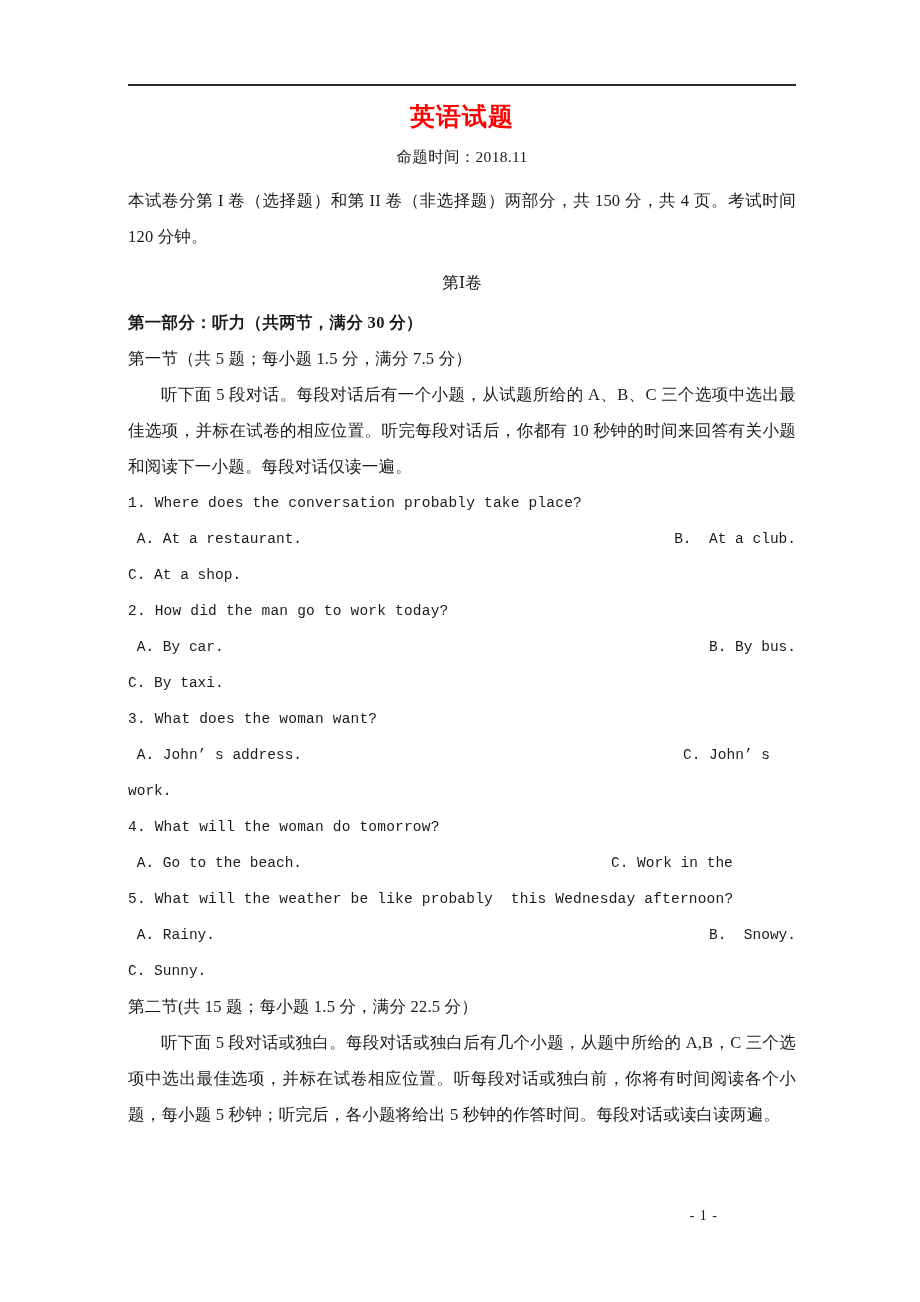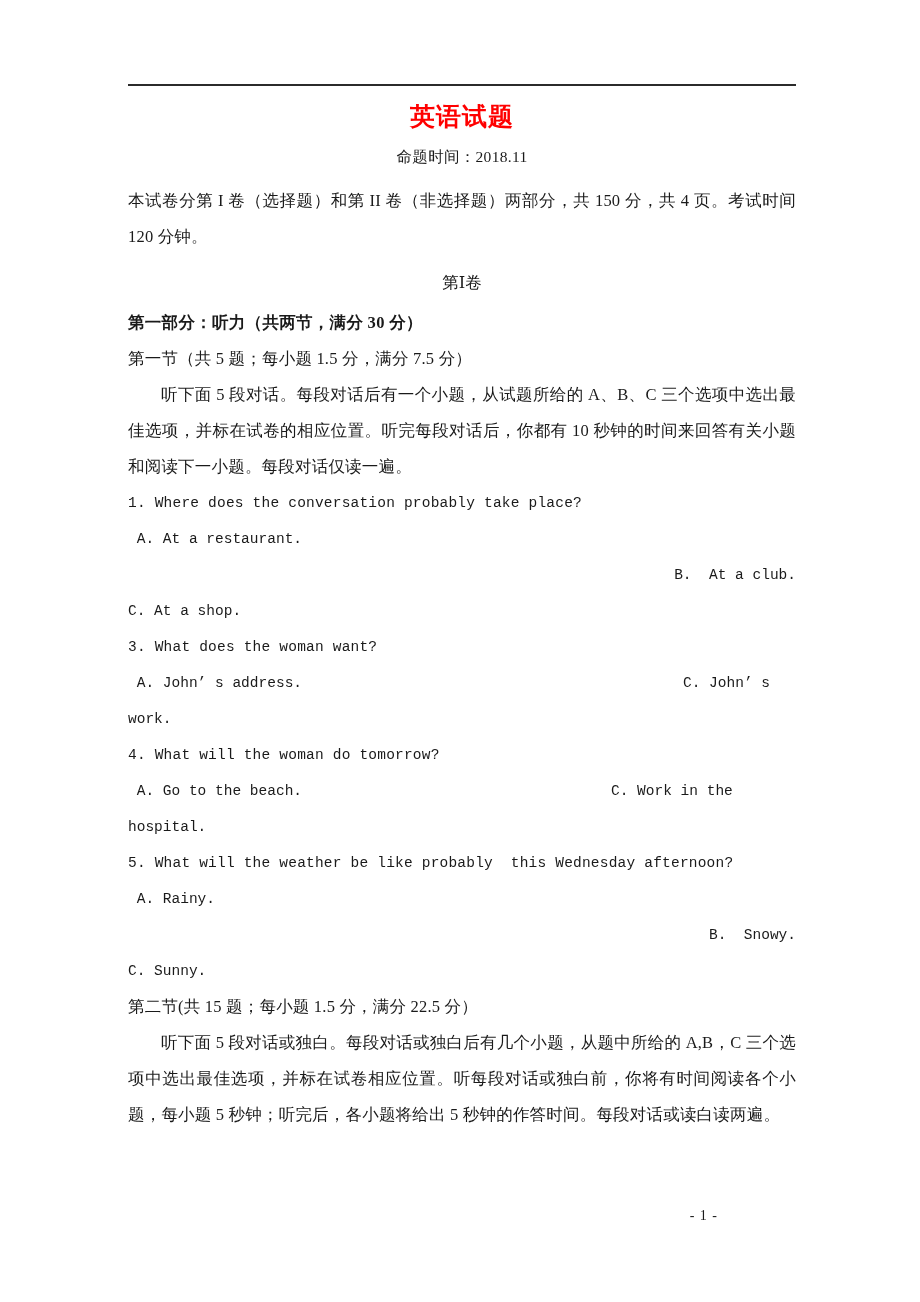--- a/index.html
+++ b/index.html
@@ -94,21 +94,20 @@
     margin: 0;
     letter-spacing: 0.2px;
     white-space: pre-wrap;
   }
 
   .opt-row {
     display: flex;
     line-height: 36px;
     font-family: "Liberation Mono", "DejaVu Sans Mono", monospace;
     font-size: 14.5px;
-    flex-direction: column;
   }
   .opt-a { white-space: pre; }
   .opt-b { white-space: pre; margin-left: auto; }
 
   .opt-wrapline {
     font-family: "Liberation Mono", "DejaVu Sans Mono", monospace;
     font-size: 14.5px;
     line-height: 36px;
     white-space: pre;
   }
@@ -159,37 +158,44 @@
 
     <div class="q-block">
       <div class="q-stem">1. Where does the conversation probably take place?</div>
       <div class="opt-row">
         <span class="opt-a"> A. At a restaurant.</span>
         <span class="opt-b">B.  At a club.</span>
       </div>
       <div class="opt-wrapline">C. At a shop.</div>
     </div>
 
+    <div class="q-block">
+      <div class="q-stem">2. How did the man go to work today?</div>
+      <div class="opt-row">
+        <span class="opt-a"> A. By car.</span>
+        <span class="opt-b">B. By bus.</span>
+      </div>
+      <div class="opt-wrapline">C. By taxi.</div>
+    </div>
 
     <div class="q-block">
       <div class="q-stem">3. What does the woman want?</div>
       <div class="opt-row3">
         <span style="left:0"> A. John’ s address.</span>
         <span style="left:555px">C. John’ s</span>
       </div>
       <div class="opt-wrapline">work.</div>
     </div>
 
     <div class="q-block">
       <div class="q-stem">4. What will the woman do tomorrow?</div>
       <div class="opt-row3">
         <span style="left:0"> A. Go to the beach.</span>
         <span style="left:483px">C. Work in the</span>
       </div>
-      <div class="opt-wrapline">hospital.</div>
     </div>
 
     <div class="q-block">
       <div class="q-stem">5. What will the weather be like probably  this Wednesday afternoon?</div>
       <div class="opt-row">
         <span class="opt-a"> A. Rainy.</span>
         <span class="opt-b">B.  Snowy.</span>
       </div>
       <div class="opt-wrapline">C. Sunny.</div>
     </div>

